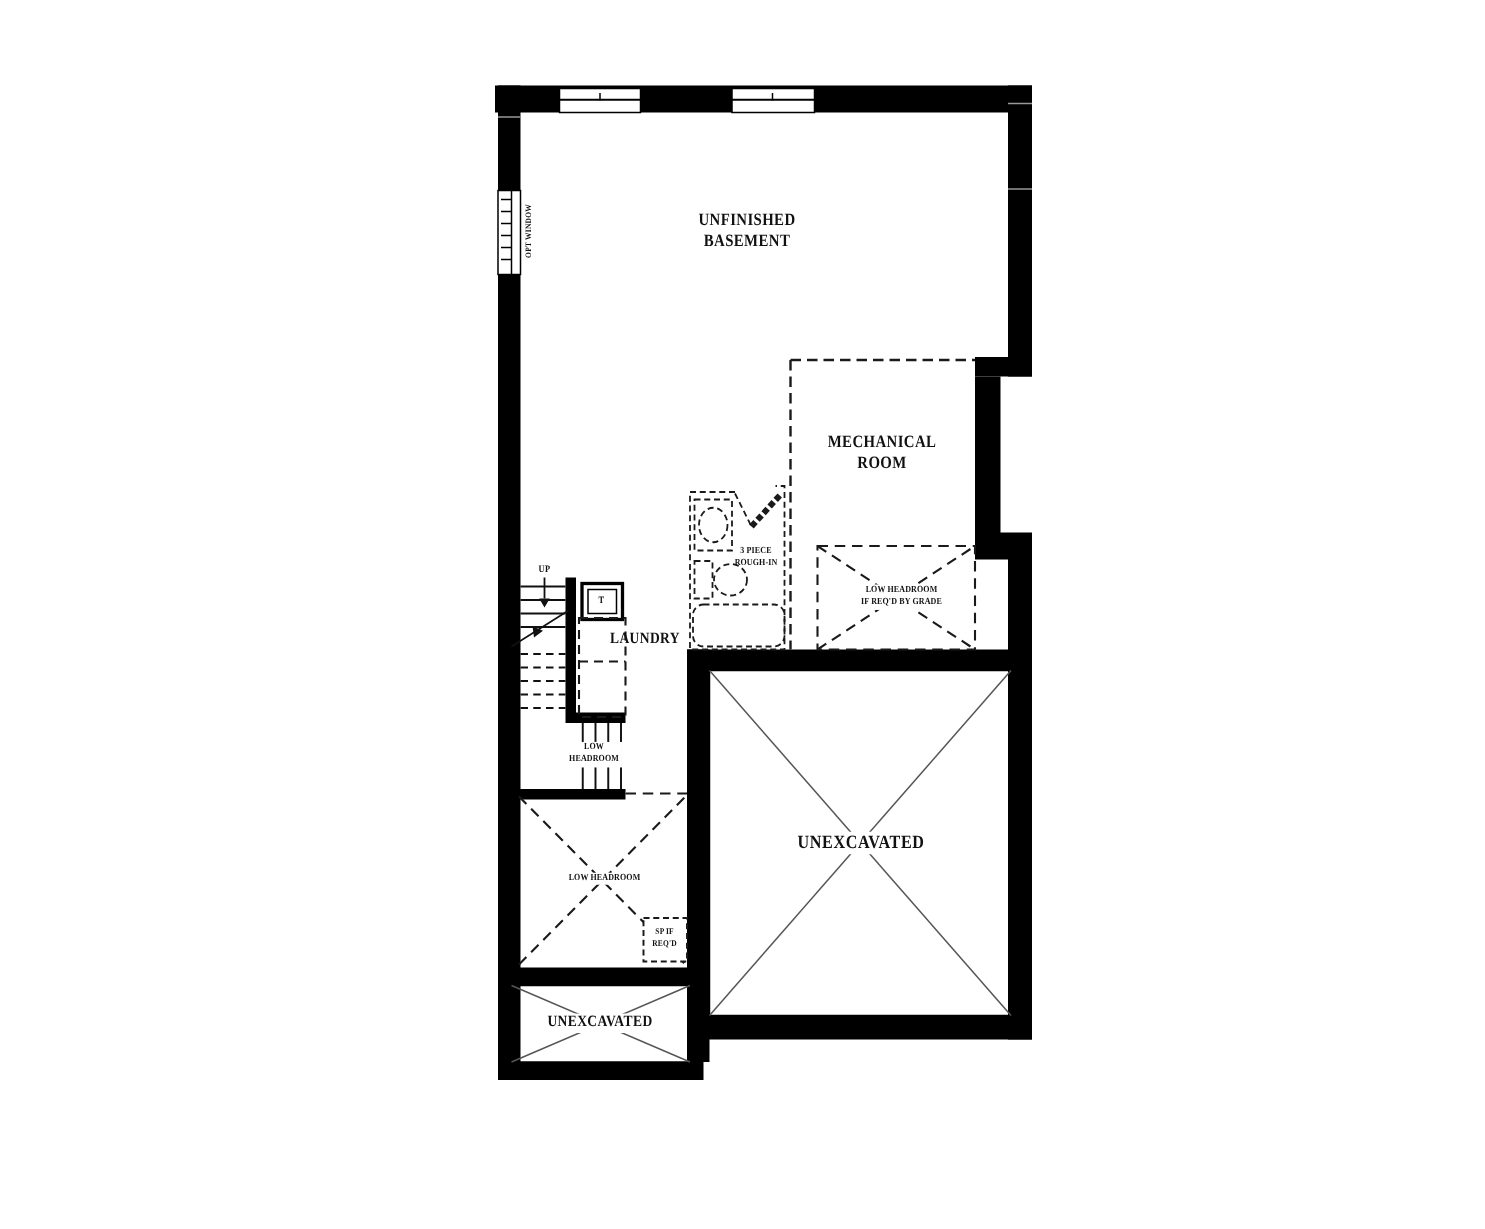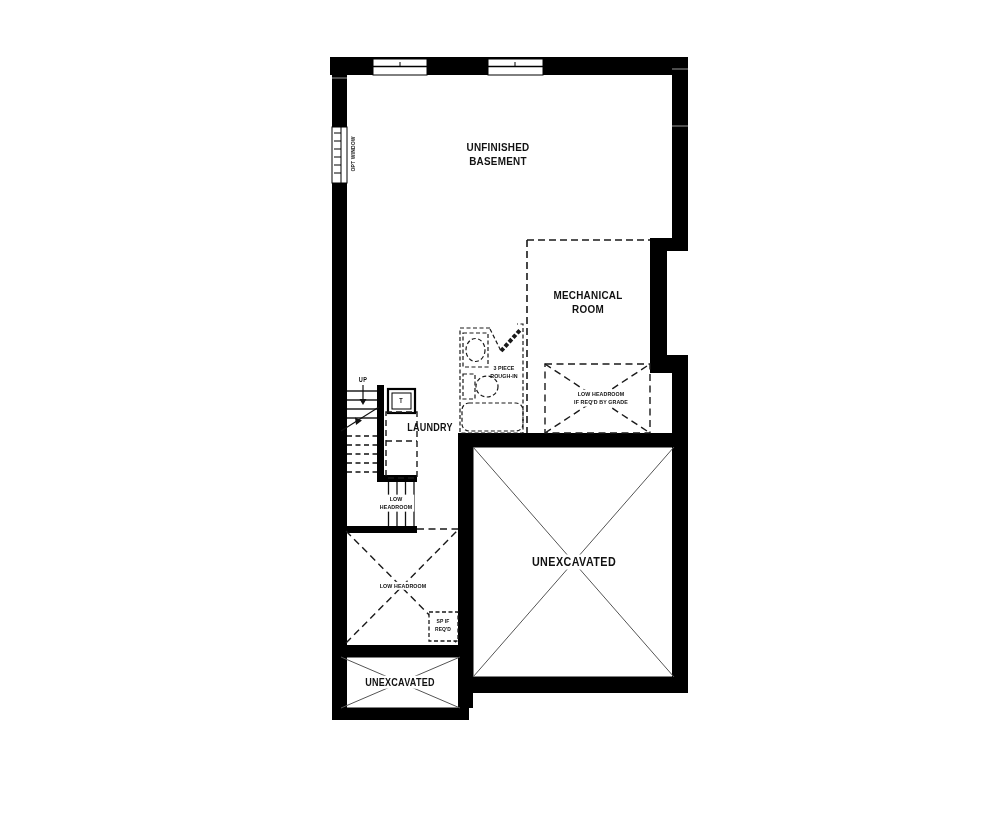--- a/index.html
+++ b/index.html
@@ -1,20 +1,20 @@
 <!DOCTYPE html>
 <html><head>
 <meta charset="utf-8">
 <style>
   html,body{margin:0;padding:0;background:#ffffff;}
   #plan{
     position:relative;
     width:990px;height:819px;
     background:#ffffff;
-    font-family:Liberation Sans, sans-serif;
+    font-family:Liberation Serif, serif;
     overflow:hidden;
   }
   #linework{position:absolute;left:0;top:0;}
   .lbl{
     position:absolute;
     transform:translate(-50%,-50%) scaleX(0.86);
     font-weight:700;
     color:#111;
     text-align:center;
     white-space:pre-line;

